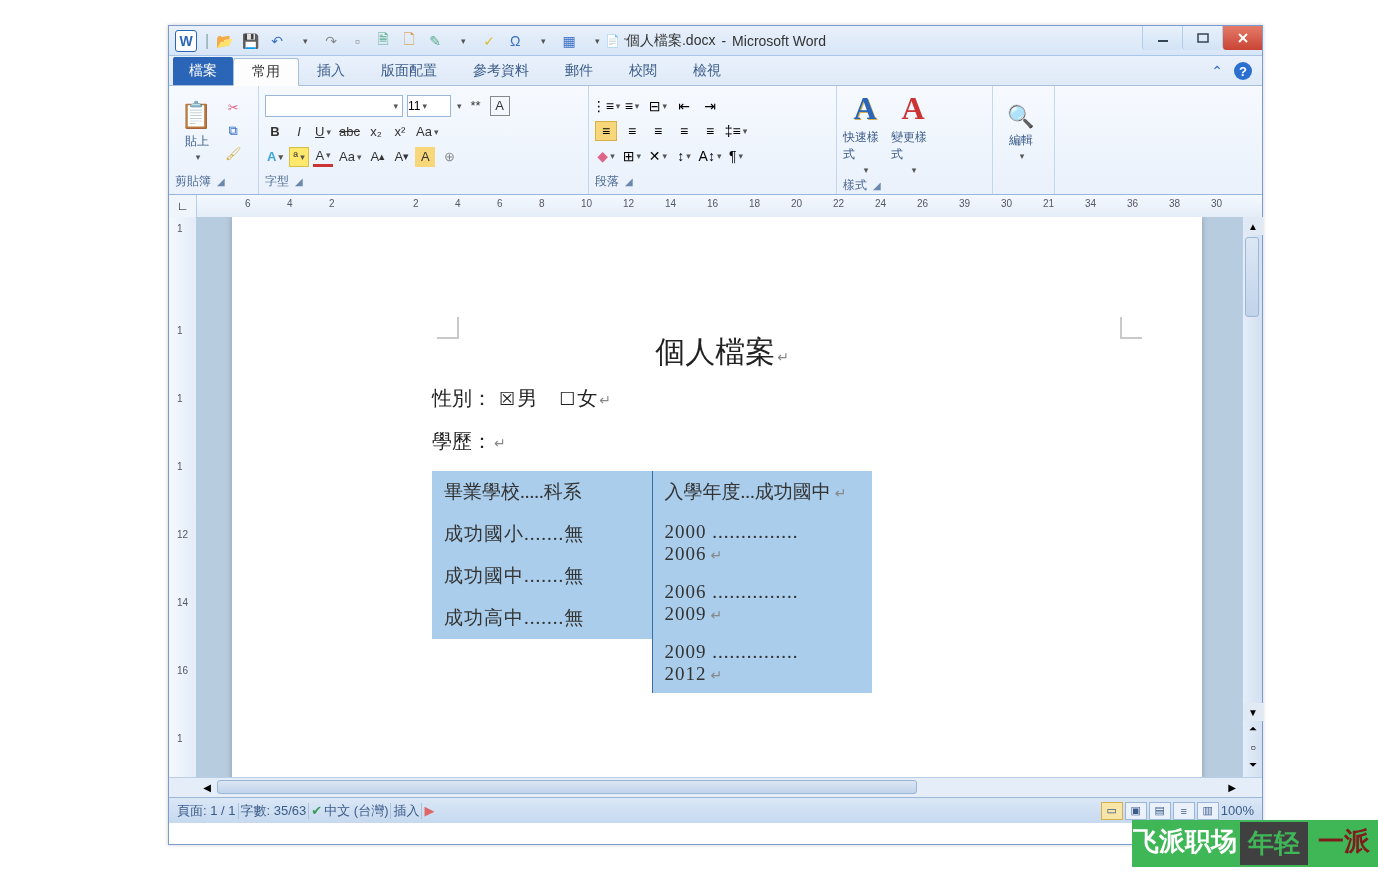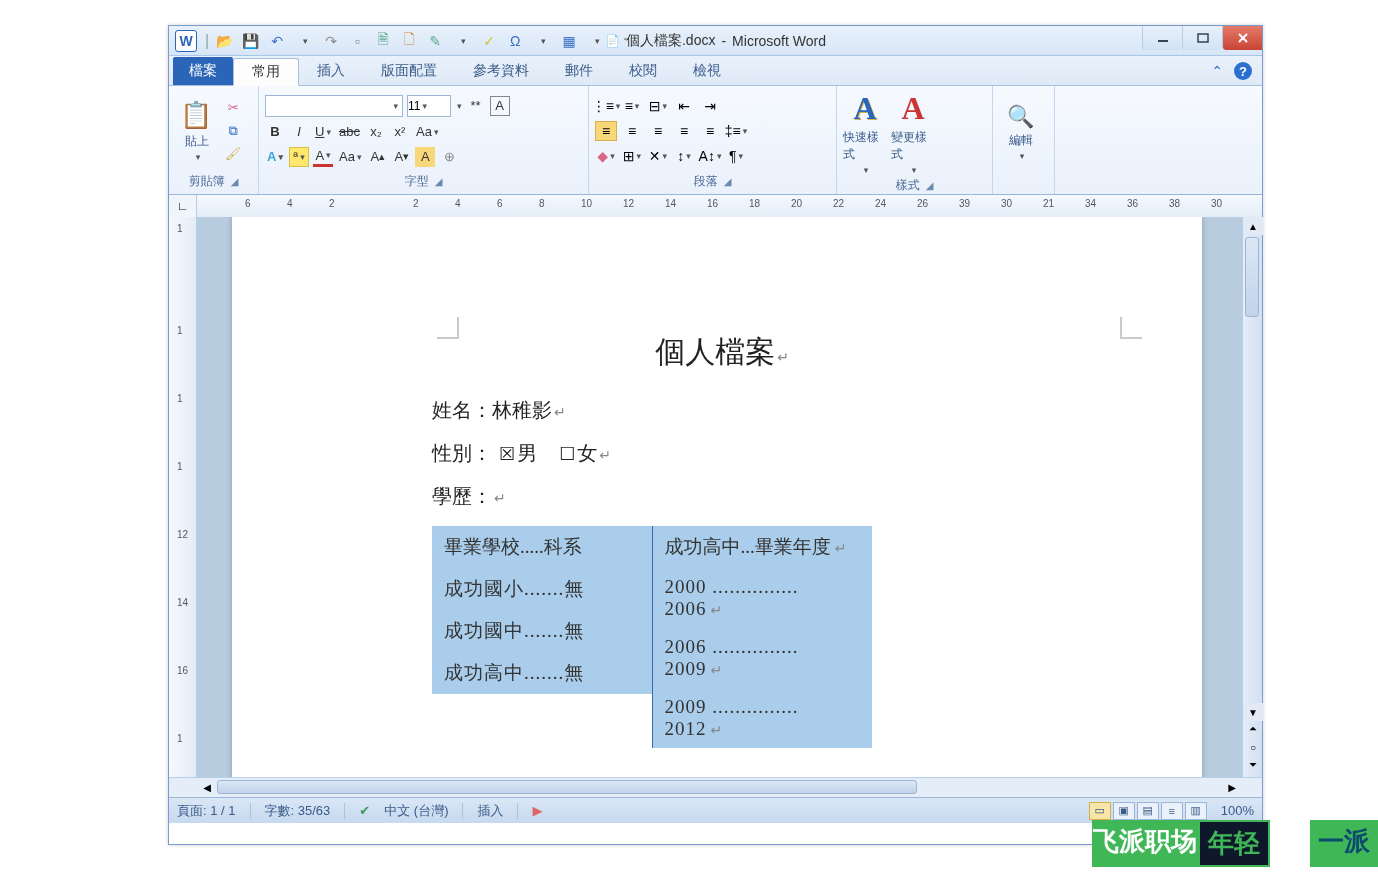--- a/index.html
+++ b/index.html
@@ -27,21 +27,21 @@
   .tab.active { background: #fdfdfe; border: 1px solid #a7bfda; border-bottom: 1px solid #fdfdfe; border-radius: 3px 3px 0 0; margin-bottom: -1px; color: #333; }
   .ribbon-help { position: absolute; right: 10px; top: 6px; display: flex; gap: 8px; }
   .help-btn { width: 18px; height: 18px; display: flex; align-items: center; justify-content: center; font-size: 14px; cursor: pointer; }
   .help-blue { background: #2b70d0; color: #fff; border-radius: 50%; width: 18px; height: 18px; font-weight: bold; font-size: 13px; }
   
   
   .ribbon { background: linear-gradient(#f6faff,#eaf1fb); border-bottom: 1px solid #99b7db; }
   .ribbon-groups { display: flex; height: 108px; }
   .group { border-right: 1px solid #c5d7ee; padding: 4px 6px 2px 6px; display: flex; flex-direction: column; position: relative; }
   .group-body { flex: 1; display: flex; gap: 4px; }
-  .group-label { text-align: center; font-size: 12px; color: #4b6a95; padding: 2px 0; display: flex; justify-content: center; align-items: center; gap: 6px; }
+  .group-label { text-align: center; font-size: 12px; color: #4b6a95; padding: 2px 0; display: flex; justify-content: flex-start; align-items: center; gap: 6px; }
   .group-label .launcher { font-size: 10px; color: #6b89ad; cursor: pointer; }
   .big-btn { display: flex; flex-direction: column; align-items: center; justify-content: center; width: 44px; cursor: pointer; gap: 2px; }
   .big-btn .ic { font-size: 26px; }
   .big-btn .lbl { font-size: 12px; color: #3b5c8a; }
   .col { display: flex; flex-direction: column; gap: 3px; justify-content: center; }
   .row { display: flex; gap: 4px; align-items: center; }
   .mini-btn { min-width: 20px; height: 20px; display: flex; align-items: center; justify-content: center; font-size: 13px; color: #333; cursor: pointer; padding: 0 2px; }
   .mini-btn.hl { background: #ffe86b; border: 1px solid #d7c04a; }
   .font-sel { width: 138px; height: 22px; border: 1px solid #9bb6d6; background: #fff; display: flex; align-items: center; padding: 0 4px; font-size: 12px; cursor: pointer; }
   .size-sel { width: 44px; height: 22px; border: 1px solid #9bb6d6; background: #fff; display: flex; align-items: center; font-size: 12px; cursor: pointer; }
@@ -57,21 +57,21 @@
   .h-ruler .tick { position: absolute; top: 3px; }
   
   
   .content-area { display: flex; height: 560px; background: #eef3fa; }
   .v-ruler { width: 28px; background: linear-gradient(90deg,#f5f9fe,#e3ecf7); border-right: 1px solid #b8cde6; position: relative; font-size: 10px; color: #556; }
   .v-ruler .vt { position: absolute; left: 8px; }
   .page-wrap { flex: 1; overflow: hidden; background: #b8cce0; position: relative; }
   .page { position: absolute; left: 35px; top: 0; width: 970px; background: #fff; box-shadow: 0 0 6px rgba(0,0,0,.25); padding: 115px 150px 40px 160px; height: 700px; }
   .page .crop-tl { position:absolute; left:205px; top:100px; width:22px; height:22px; border-right:2px solid #c9c9c9; border-bottom:2px solid #c9c9c9;}
   .page .crop-tr { position:absolute; right:60px; top:100px; width:22px; height:22px; border-left:2px solid #c9c9c9; border-bottom:2px solid #c9c9c9;}
-  .doc-title { text-align: center; font-size: 30px; font-family: "PMingLiU","DFKai-SB",serif; margin-bottom: 24px; color: #222; }
+  .doc-title { text-align: center; font-size: 30px; font-family: "PMingLiU","DFKai-SB",serif; margin-bottom: 12px; color: #222; }
   .field-line { font-size: 20px; font-family: "PMingLiU",serif; color: #222; margin: 8px 0 16px 40px; }
   .cb { font-size: 18px; margin: 0 2px; }
   .ret { color: #888; font-size: 14px; margin-left: 2px; }
   .edu-table { margin-left: 40px; display: flex; width: 440px; }
   .edu-col { flex: 1; }
   .edu-col.left { border-right: 1px solid #3b6aa6; }
   .edu-cell { padding: 8px 12px; font-size: 19px; color: #333; font-family: "PMingLiU",serif; background: #a9cdeb; margin-bottom: 0; }
   .edu-table .edu-col .edu-cell { border-bottom: none; }
   .edu-hdr { background: #a9cdeb; }
   .dots { letter-spacing: 1px; }
@@ -84,32 +84,32 @@
   .vscroll .down { bottom: 56px; }
   .vscroll .nav-btn { position: absolute; left: 0; width: 20px; height: 16px; display:flex; align-items:center; justify-content:center; font-size:10px; cursor:pointer; }
   .vscroll .nav1 { bottom: 40px; } .vscroll .nav2 { bottom: 22px; } .vscroll .nav3 { bottom: 4px; }
   
   .hscroll-row { height: 20px; background: #e5edf8; border-top: 1px solid #b8cde6; display: flex; }
   .hscroll-row .lbtn, .hscroll-row .rbtn { width: 20px; display:flex; align-items:center; justify-content:center; font-size:10px; cursor:pointer; }
   .hscroll-row .track { flex:1; position:relative; }
   .hscroll-row .track .hthumb { position:absolute; left:0; top:2px; height:14px; width:700px; background:linear-gradient(#dce7f5,#c1d3ea); border:1px solid #9cb6d6; border-radius:3px; cursor:pointer; }
   
   
-  .statusbar { height: 26px; background: linear-gradient(#daE7f6,#c6d9ef); border-top: 1px solid #9bb6d6; display: flex; align-items: center; font-size: 13px; color: #3b5b88; padding: 0 8px; gap: 14px; }
+  .statusbar { height: 26px; background: linear-gradient(#daE7f6,#c6d9ef); border-top: 1px solid #9bb6d6; display: flex; align-items: center; font-size: 13px; color: #3b5b88; padding: 0 8px; gap: 2px; }
   .statusbar .sep { width:1px; height:16px; background:#a9c3e0; }
   .statusbar .spacer { flex:1; }
   .view-btns { display: flex; gap: 2px; }
   .view-btn { width: 22px; height: 18px; border: 1px solid #9bb6d6; background: #eaf1fa; display:flex; align-items:center; justify-content:center; font-size:11px; cursor:pointer; }
   .view-btn.active { background: #f8e6a8; border-color:#d6b04a; }
   .zoom { display:flex; align-items:center; gap:6px; }
   
   .watermark { position: absolute; right: 0; bottom: 10px; display: flex; font-size: 26px; font-weight: bold; font-family: "Microsoft YaHei",sans-serif; }
   .watermark .wm1 { background:#40b757; color:#fff; padding:4px 1px;text-align:center; }
-  .watermark .wm2 { background:#0f172a; color:#40b757; padding:4px 8px; border:2px solid #40b757; }
-  .watermark .wm3 { background:#40b757; color:#0c4a6e; padding:4px 8px;margin-left:40px; }
+  .watermark .wm2 { background:#404040; color:#40b757; padding:4px 8px; border:2px solid #40b757; }
+  .watermark .wm3 { background:#40b757; color:#7f1d1d; padding:4px 8px; }
 </style>
 </head>
 <body>
 
 <div class="word-window">
 
   <div class="titlebar">
     <div class="app-icon">W</div>
     <div class="qat">
       <span class="qat-sep">|</span>
@@ -358,40 +358,37 @@
         <span class="vt" style="top: 448px;">16</span>
         <span class="vt" style="top: 482px;"></span>
         <span class="vt" style="top: 516px;">1</span>
       </div>
     <div class="page-wrap">
       <div class="page">
         <div class="crop-tl"></div>
         <div class="crop-tr"></div>
         <div class="doc-title"><span>個人檔案</span><span class="ret">↵</span></div>
         <div class="field-line">
-          <span>姓名：</span><span>林稚影</span><span class="ret">↵</span>
-        </div>
-        <div class="field-line">
           <span>性別：</span>
           <span class="cb">☒</span><span>男</span>
           &nbsp;&nbsp;
           <span class="cb">☐</span><span>女</span><span class="ret">↵</span>
         </div>
         <div class="field-line">
           <span>學歷：</span><span class="ret">↵</span>
         </div>
         <div class="edu-table">
           <div class="edu-col left">
             <div class="edu-cell edu-hdr">畢業學校.....科系</div>
             <div class="edu-cell"><span class="dots">成功國小.......無</span></div>
             <div class="edu-cell"><span class="dots">成功國中.......無</span></div>
             <div class="edu-cell"><span class="dots">成功高中.......無</span></div>
           </div>
           <div class="edu-col">
-            <div class="edu-cell edu-hdr"><span>成功高中...畢業年度</span><span class="ret right-margin-mark">↵</span></div>
+            <div class="edu-cell edu-hdr"><span>入學年度...成功國中</span><span class="ret right-margin-mark">↵</span></div>
             <div class="edu-cell"><span class="dots">2000 ............... 2006</span><span class="ret right-margin-mark">↵</span></div>
             <div class="edu-cell"><span class="dots">2006 ............... 2009</span><span class="ret right-margin-mark">↵</span></div>
             <div class="edu-cell"><span class="dots">2009 ............... 2012</span><span class="ret right-margin-mark">↵</span></div>
           </div>
         </div>
       </div>
     </div>
     <div class="vscroll">
       <div class="arrow up">▲</div>
       <div class="thumb"></div>

